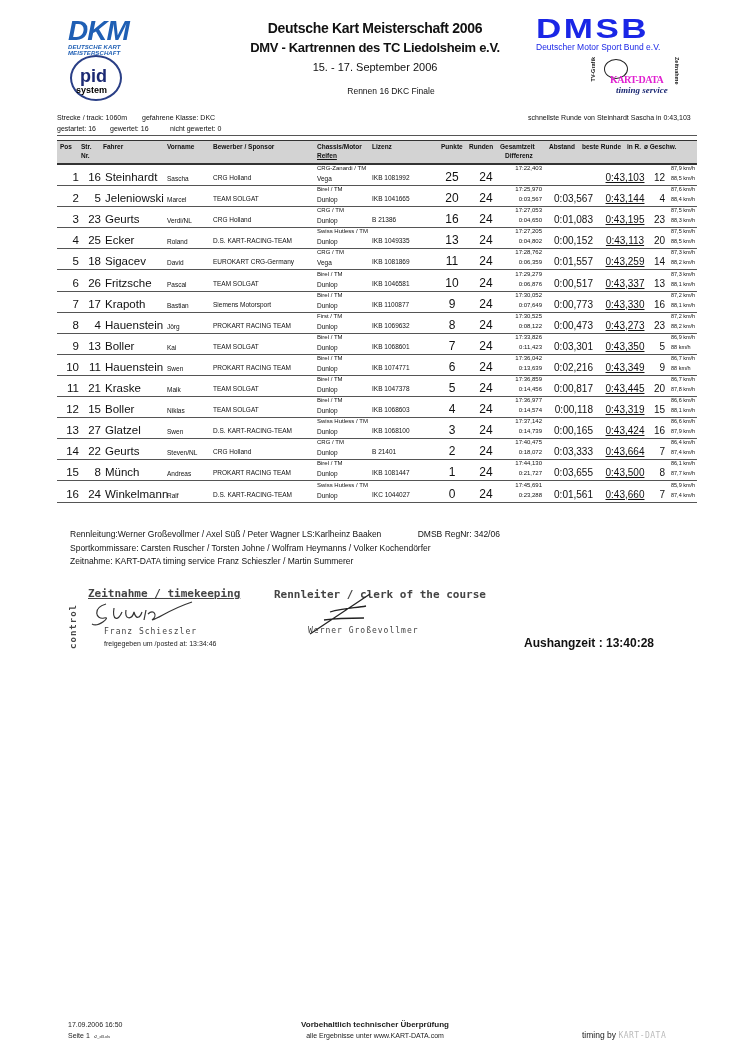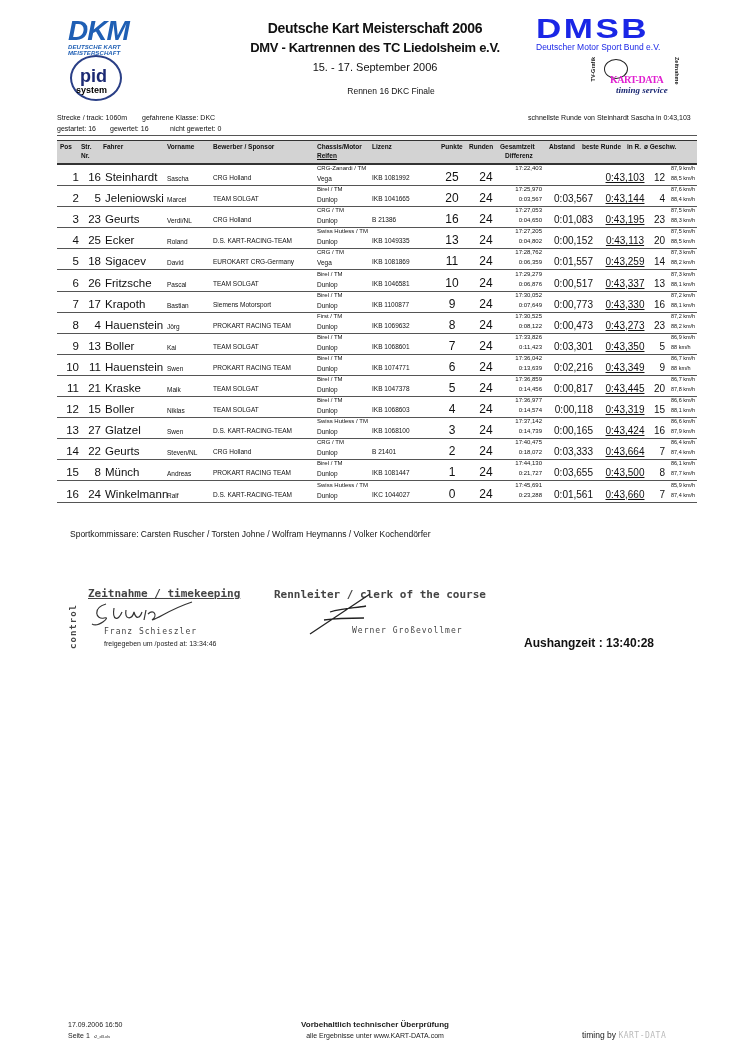--- a/index.html
+++ b/index.html
@@ -444,36 +444,41 @@
     <span class="cell diff">0:23,288</span>
     <span class="cell abstand">0:01,561</span>
     <span class="cell beste">0:43,660</span>
     <span class="cell inr">7</span>
     <span class="cell sp1">85,9 km/h</span>
     <span class="cell sp2">87,4 km/h</span>
   </div>
   </div>
 
 <div class="abs officials">
+  <div class="line">
+    <span>Rennleitung:Werner Großevollmer / Axel Süß / Peter Wagner    LS:Karlheinz Baaken</span>
+    <span style="margin-left:34px;">DMSB RegNr: 342/06</span>
+  </div>
   <div class="line">Sportkommissare: Carsten Ruscher / Torsten Johne / Wolfram Heymanns / Volker Kochendörfer</div>
+  <div class="line">Zeitnahme: KART-DATA timing service  Franz Schieszler / Martin Summerer</div>
 </div>
 
 <div class="abs sig-head" style="left:88px; top:587px; text-decoration:underline;">Zeitnahme / timekeeping</div>
 <div class="abs sig-name" style="left:68px; top:604px; writing-mode:vertical-rl; transform:rotate(180deg); font-size:9px; font-weight:bold;">control</div>
 <svg class="abs" style="left:88px; top:598px;" width="110" height="32">
   <path d="M18 6 C4 10 8 22 16 20 C24 18 10 30 4 26 M26 10 C24 22 30 24 34 14 M38 12 C36 22 44 22 46 14 C48 22 52 20 54 14 M58 12 L56 22 M60 16 C66 10 70 18 64 22 C72 20 80 12 104 4" stroke="#333" stroke-width="1.2" fill="none"></path>
 </svg>
 <div class="abs sig-name" style="left:104px; top:627px;">Franz Schieszler</div>
 <div class="abs posted" style="left:104px; top:640px;">freigegeben um /posted at: 13:34:46</div>
 
 <div class="abs sig-head" style="left:262px; top:588px;padding-left:12px;">Rennleiter / clerk of the course</div>
 <svg class="abs" style="left:300px; top:590px;" width="80" height="50">
   <path d="M70 4 L10 44 M30 22 C44 18 56 18 66 16 M24 30 C38 28 52 28 64 28" stroke="#222" stroke-width="1.3" fill="none"></path>
 </svg>
-<div class="abs sig-name" style="left:308px; top:626px;margin-left:44px;">Werner Großevollmer</div>
+<div class="abs sig-name" style="left:308px; top:626px;">Werner Großevollmer</div>
 
 <div class="abs aushang" style="left:524px; top:636px;">Aushangzeit : 13:40:28</div>
 
 <div class="abs footer" style="left:68px; top:1021px;">17.09.2006  16:50</div>
 <div class="abs footer" style="left:68px; top:1032px;">
   <span>Seite 1</span>
   <span style="font-size:4px; margin-left:2px;">r2_d3.xls</span>
 </div>
 <div class="abs footer footer-center" style="top:1020px; font-weight:bold; font-size:8px;">Vorbehaltlich technischer Überprüfung</div>
 <div class="abs footer footer-center" style="top:1032px;">alle Ergebnisse unter www.KART-DATA.com</div>

